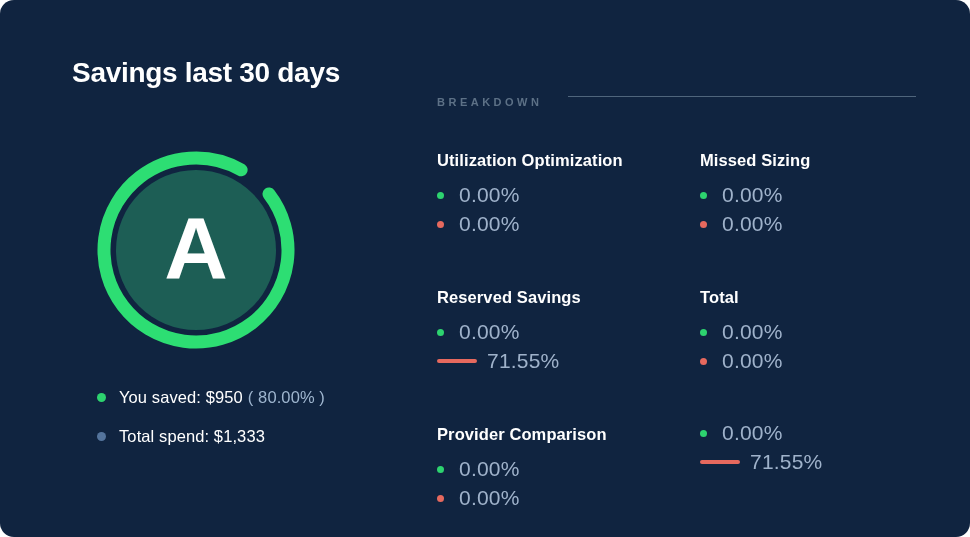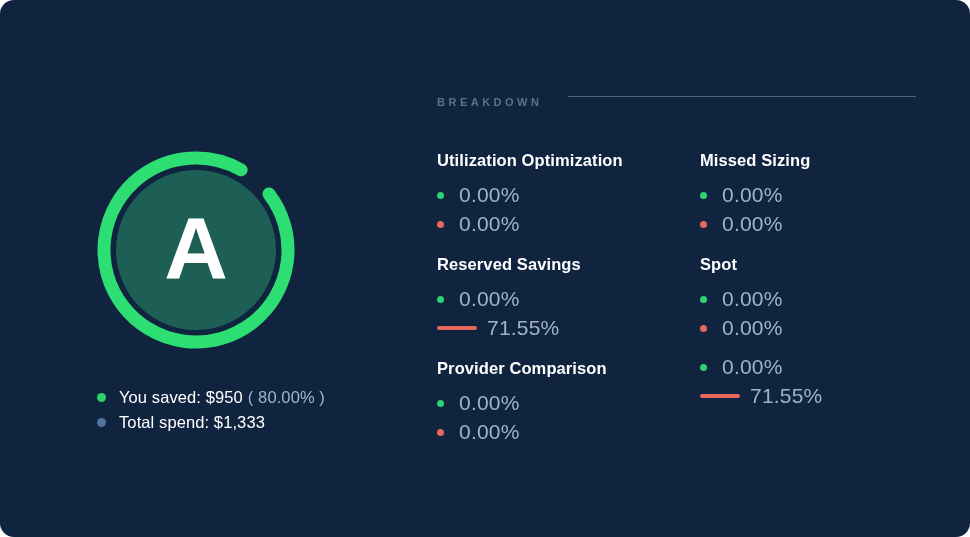--- a/index.html
+++ b/index.html
@@ -26,21 +26,21 @@
   .ring-wrap svg { position: absolute; inset: 0; }
   .grade-letter {
     position: absolute; inset: 0;
     display: flex; align-items: center; justify-content: center;
     color: #ffffff; font-size: 88px; font-weight: 700;
     padding-bottom: 4px;
   }
   
   .stats {
     position: absolute; left: 97px; top: 388px;
-    display: flex; flex-direction: column; gap: 7px;
+    display: flex; flex-direction: column; gap: 21px;
   }
   .stat-row { display: flex; align-items: center; height: 18px; }
   .dot {
     width: 9px; height: 9px; border-radius: 50%;
     margin-right: 13px; flex: 0 0 auto;
   }
   .dot-green { background: #2dd36f; }
   .dot-red   { background: #e6695e; }
   .dot-blue  { background: #54749c; }
   .stat-text { font-size: 16.5px; color: #ffffff; letter-spacing: 0.1px; }
@@ -50,21 +50,21 @@
     position: absolute; left: 437px; top: 96px; width: 479px;
     display: flex; 
   }
   .breakdown-label {
     font-size: 11px; font-weight: 600; letter-spacing: 3.5px;
     color: #5d7186;
   }
   .breakdown-rule { flex: 1; height: 1px; background: #4f657c; margin-left: 26px; }
   .breakdown-grid {
     position: absolute; left: 437px; top: 150px; width: 479px;
-    display: grid; grid-template-columns: 263px auto; row-gap: 21px;
+    display: grid; grid-template-columns: 263px auto; row-gap: 54px;
   }
   .section-title {
     font-size: 16.5px; font-weight: 600; color: #ffffff;
     letter-spacing: 0.1px; margin-bottom: 16px; line-height: 20px;
   }
   .pct-row { display: flex; align-items: center; height: 18px; margin-bottom: 11px; }
   .pct-row:last-child { margin-bottom: 0; }
   .mini-dot {
     width: 7px; height: 7px; border-radius: 50%;
     margin-right: 15px; flex: 0 0 auto;
@@ -75,20 +75,21 @@
     width: 40px; height: 4px; border-radius: 2px;
     background: #e6695e; margin-right: 10px; flex: 0 0 auto;
   }
   .pct-value { font-size: 21px; color: #9fb2ca; letter-spacing: 0.2px; }
 </style>
 </head>
 <body>
 
 <div class="card">
 
+  <div class="page-title">Savings last 30 days</div>
 
   <div class="ring-wrap">
     <svg width="210" height="210" viewBox="0 0 210 210">
       <circle cx="105" cy="105" r="80" fill="#1d5e55"></circle>
       <circle cx="105" cy="105" r="92" fill="none" stroke="#2dde73" stroke-width="13" stroke-linecap="round" stroke-dasharray="540 38.05" transform="rotate(-37.5 105 105)"></circle>
     </svg>
     <div class="grade-letter">A</div>
   </div>
 
   <div class="stats">
@@ -139,21 +140,21 @@
         <span class="mini-dot green"></span>
         <span class="pct-value">0.00%</span>
       </div>
       <div class="pct-row">
         <span class="mini-line"></span>
         <span class="pct-value">71.55%</span>
       </div>
     </div>
 
     <div class="section">
-      <div class="section-title">Spot</div>
+      <div class="section-title">Total</div>
       <div class="pct-row">
         <span class="mini-dot green"></span>
         <span class="pct-value">0.00%</span>
       </div>
       <div class="pct-row">
         <span class="mini-dot red"></span>
         <span class="pct-value">0.00%</span>
       </div>
     </div>
 

